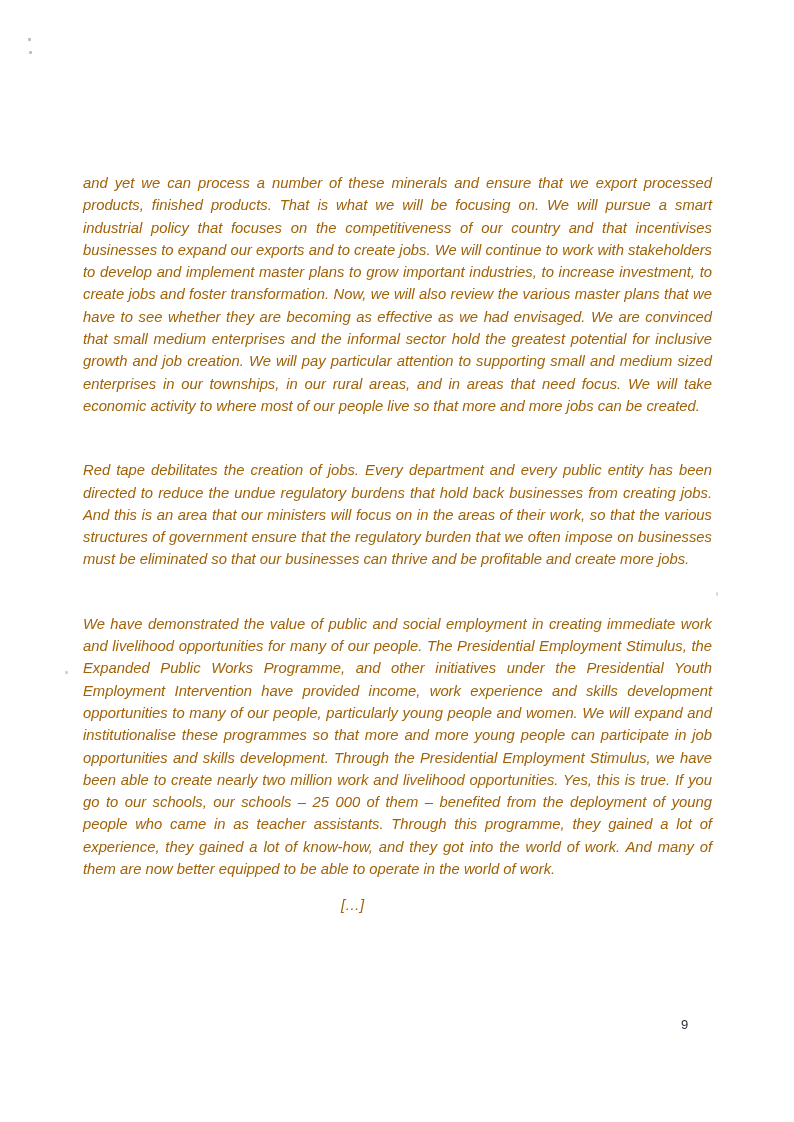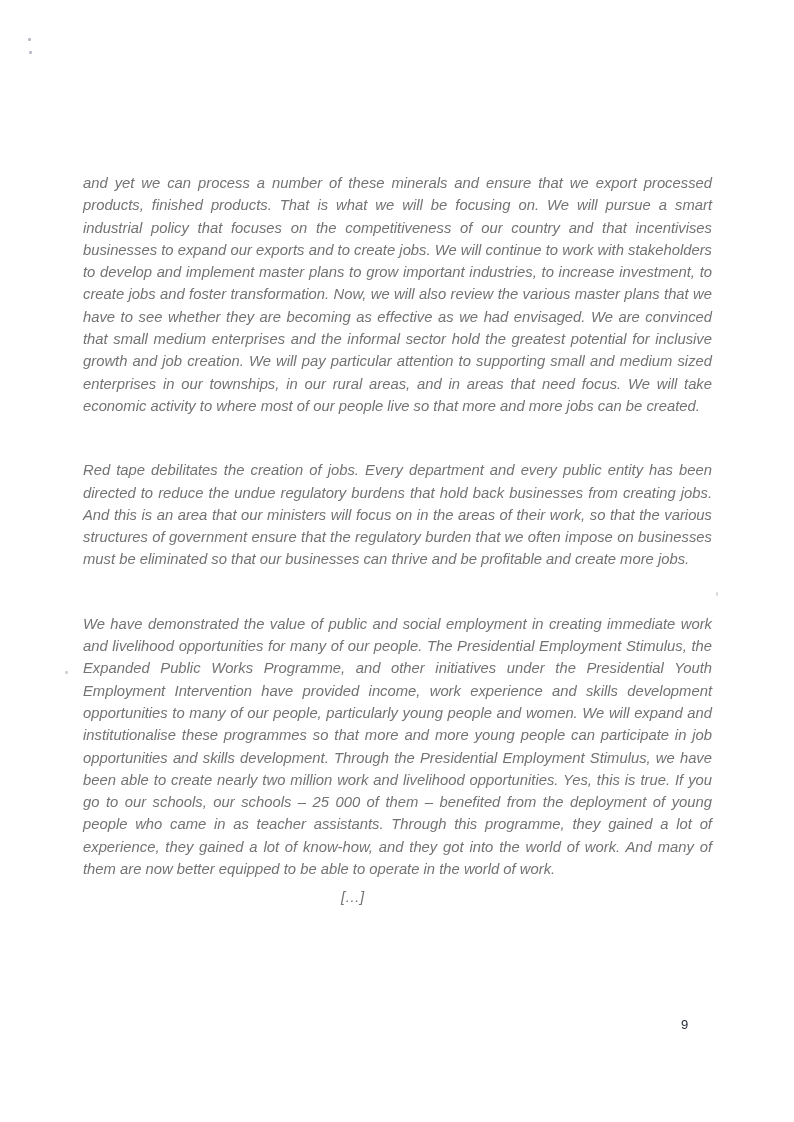--- a/index.html
+++ b/index.html
@@ -9,29 +9,29 @@
     height: 1122px;
     background: #ffffff;
     overflow: hidden;
     font-family: "Liberation Sans", sans-serif;
   }
   .content {
     position: absolute;
     left: 83px;
     top: 172px;
     width: 629px;
-    color: #737373;
+    color: #a16207;
     font-style: italic;
     font-size: 14.8px;
     line-height: 22.3px;
     text-align: justify;
     hyphens: none;
   }
   .para { margin: 0 0 42px 0; }
-  .para:nth-of-type(3) { margin-bottom: 6px; }
+  .para:nth-of-type(3) { margin-bottom: 14px; }
   .ellipsis-line {
     margin: 0;
     text-align: center;
     transform: translateX(-45px);
     font-style: italic;
   }
   .page-number {
     position: absolute;
     left: 681px;
     top: 1017px;

